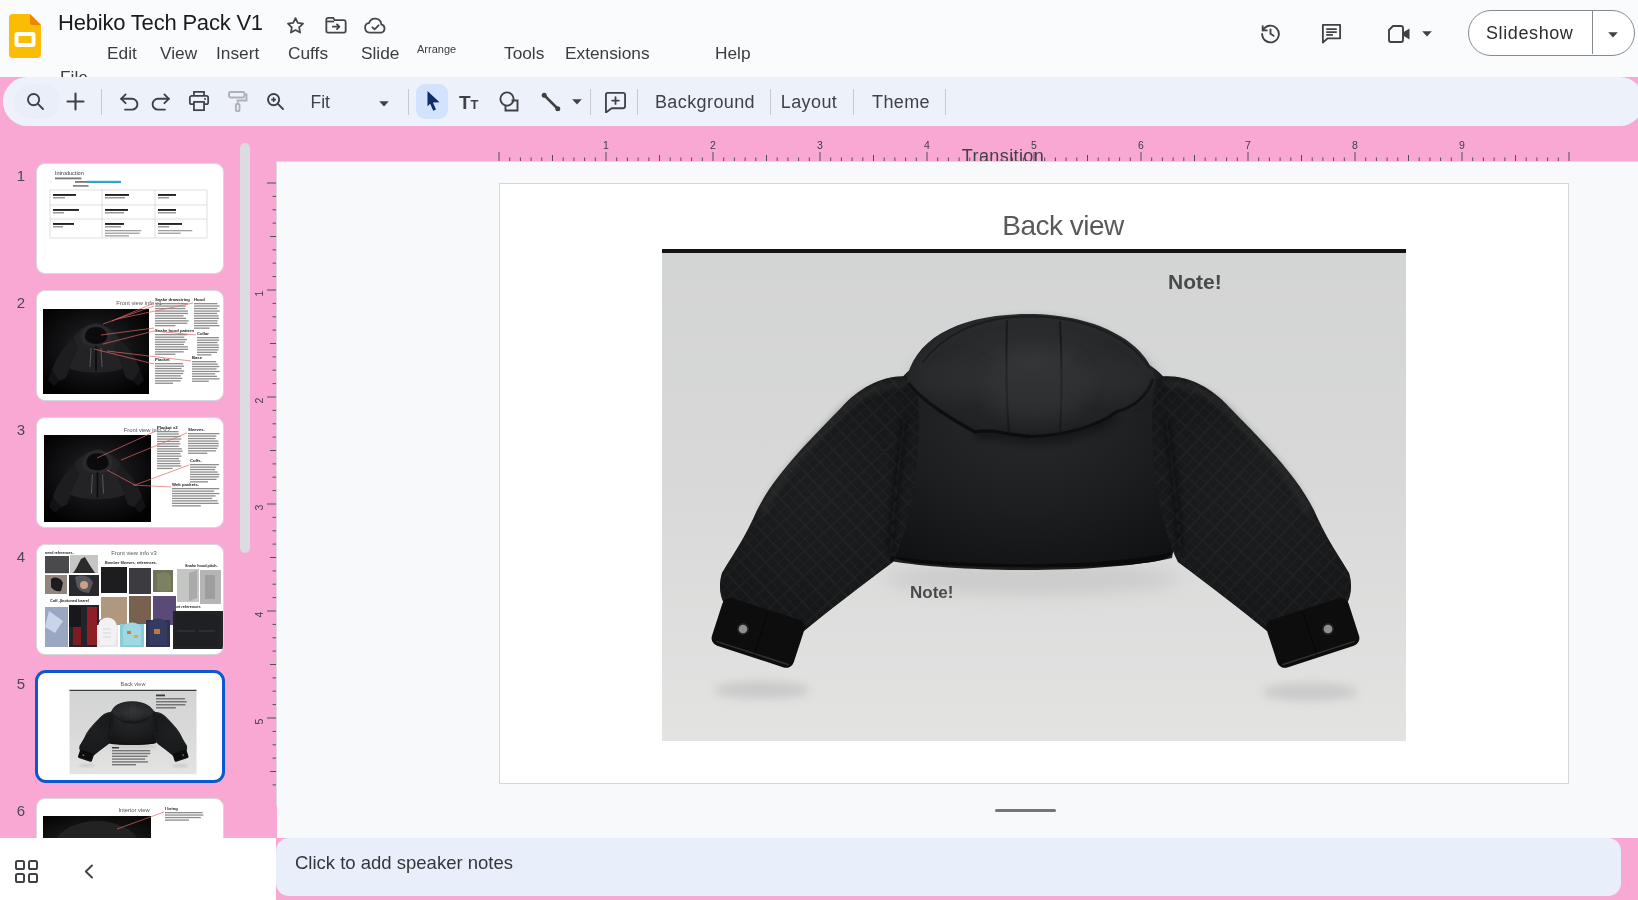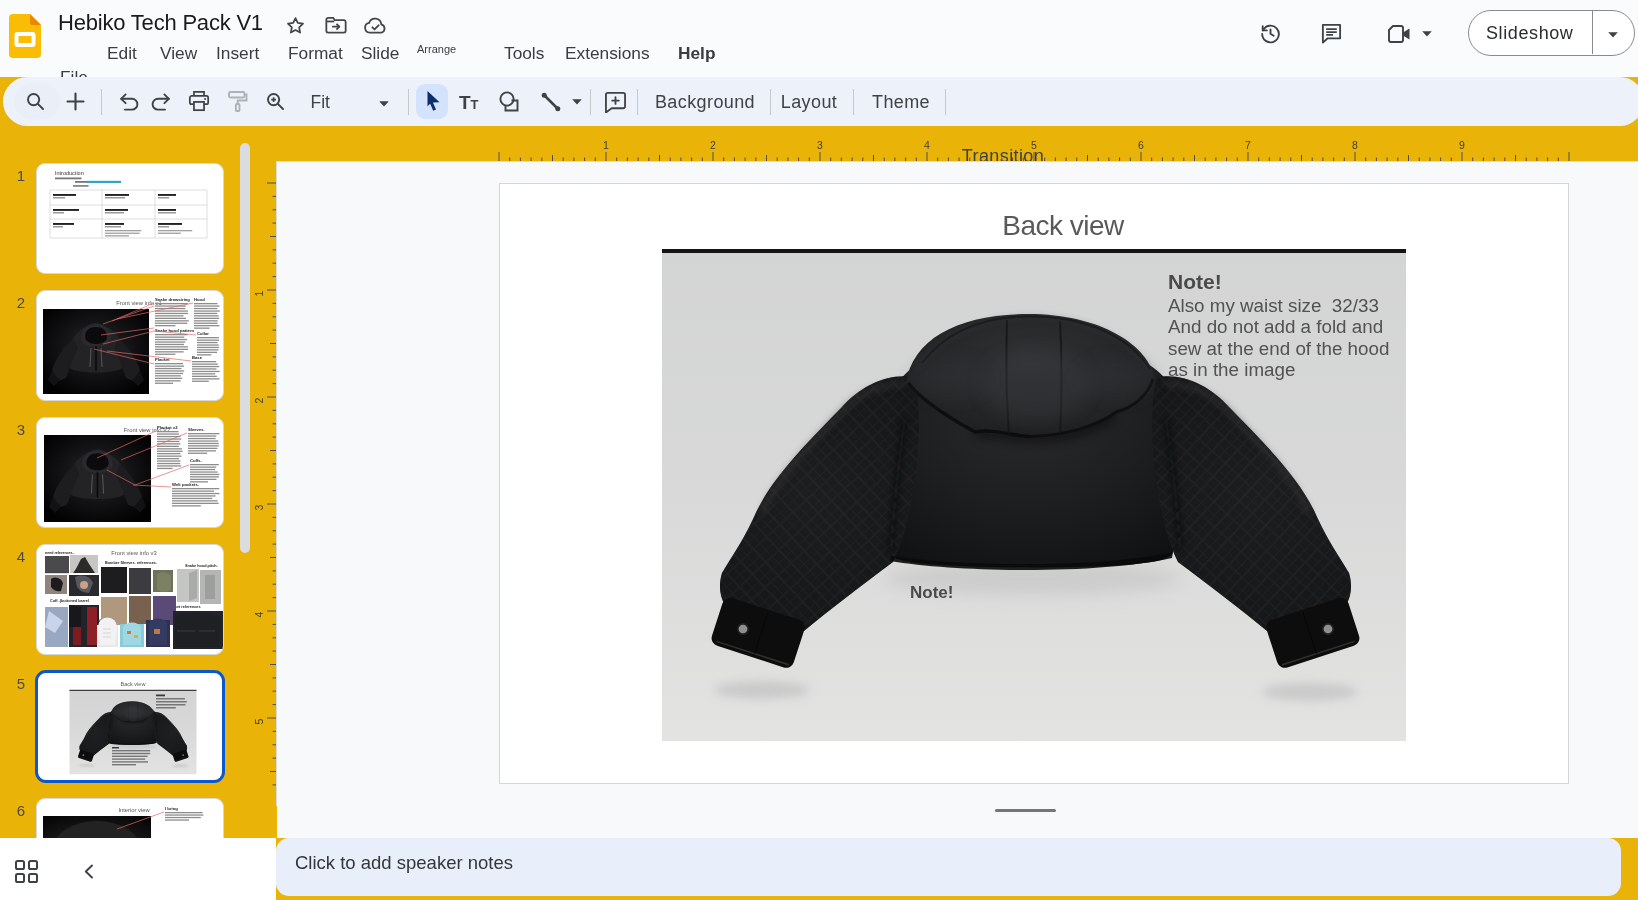--- a/index.html
+++ b/index.html
@@ -1,16 +1,16 @@
 <!DOCTYPE html>
 <html><head><meta charset="utf-8">
 <style>
 html,body{margin:0;padding:0;}
 body{width:1638px;height:900px;overflow:hidden;font-family:"Liberation Sans",sans-serif;background:#fff;}
-#app{position:relative;width:1638px;height:900px;background:#eab308;overflow:hidden;}
+#app{position:relative;width:1638px;height:900px;background:#f9a8d4;overflow:hidden;}
 .abs{position:absolute;}
 .tx{position:absolute;white-space:nowrap;}
 </style></head><body>
 <div id="app">
 <div class="abs" style="left:0;top:0;width:1638px;height:77px;background:#f9fbfd;"></div>
 <svg class="abs" style="left:9px;top:14px" width="32" height="44" viewBox="0 0 32 44">
  <path d="M4 0 H21 L32 11 V40 a4 4 0 0 1 -4 4 H4 a4 4 0 0 1 -4 -4 V4 a4 4 0 0 1 4-4 Z" fill="#fbbc04"></path>
  <path d="M21 0 L32 11 H23 a2 2 0 0 1 -2 -2 Z" fill="#ea8600"></path>
  <rect x="7.5" y="20" width="17" height="11" rx="1" fill="none" stroke="#fff" stroke-width="4"></rect>
 </svg>
@@ -25,26 +25,26 @@
       <path d="M12.5 7.6 L15.8 10.8 L12.5 14" fill="none" stroke-linejoin="round"></path>
 </svg>
 <svg class="abs" style="left:362.5px;top:17px" width="25" height="17" viewBox="0 0 26 19" fill="none" stroke="#444746" stroke-width="2">
  <path d="M6.5 17.5 a5.5 5.5 0 0 1 -.6 -10.9 A7 7 0 0 1 19.5 8.2 a4.8 4.8 0 0 1 0 9.3 Z"></path>
  <path d="M9.5 11.5 l2.4 2.4 L16.5 9.3" stroke-linecap="round" stroke-linejoin="round"></path>
 </svg>
 <div class="tx" style="left:60px;top:43px;font-size:17.3px;color:#3a3d40;margin-top:24px;">File</div>
 <div class="tx" style="left:107px;top:43px;font-size:17.3px;color:#3a3d40;text-align:center;">Edit</div>
 <div class="tx" style="left:160px;top:43px;font-size:17.3px;color:#3a3d40;">View</div>
 <div class="tx" style="left:216px;top:43px;font-size:17.3px;color:#3a3d40;">Insert</div>
-<div class="tx" style="left:288px;top:43px;font-size:17.3px;color:#3a3d40;">Format</div>
+<div class="tx" style="left:288px;top:43px;font-size:17.3px;color:#3a3d40;">Cuffs</div>
 <div class="tx" style="left:361px;top:43px;font-size:17.3px;color:#3a3d40;">Slide</div>
 <div class="tx" style="left:417px;top:43px;font-size:11px;color:#3a3d40;">Arrange</div>
 <div class="tx" style="left:504px;top:43px;font-size:17.3px;color:#3a3d40;">Tools</div>
 <div class="tx" style="left:565px;top:43px;font-size:17.3px;color:#3a3d40;">Extensions</div>
-<div class="tx" style="left:678px;top:43px;font-size:17.3px;color:#3a3d40;font-weight:bold;">Help</div>
+<div class="tx" style="left:715px;top:43px;font-size:17.3px;color:#3a3d40;">Help</div>
 <svg class="abs" style="left:1258px;top:21px" width="25" height="25" viewBox="0 0 24 24" fill="none" stroke="#3f4245" stroke-width="1.8">
  <path d="M4.5 5 V9 H8.5" stroke-linecap="round" stroke-linejoin="round"></path>
  <path d="M4.8 9 a8 8 0 1 1 -.8 3.5" stroke-linecap="round"></path>
  <path d="M12 8 v4.3 l3 1.8" stroke-linecap="round"></path>
 </svg>
 <svg class="abs" style="left:1320px;top:22px" width="23" height="23" viewBox="0 0 24 24" fill="none" stroke="#3f4245" stroke-width="1.9">
  <path d="M3 3 H21 V17 H8 L3 21.5 Z" stroke-linejoin="round"></path>
  <path d="M6.5 7.5 h11 M6.5 10.5 h11 M6.5 13.5 h7"></path>
 </svg>
 <svg class="abs" style="left:1387px;top:24px" width="26" height="20" viewBox="0 0 26 20" fill="none" stroke="#3f4245" stroke-width="1.9">
@@ -390,21 +390,20 @@
 <path d="M398,68 C400,106 400,146 398,181" stroke="#151617" stroke-width="2" fill="none" opacity="0.85"></path>
 <path d="M260,110 C286,76 326,64 366,63.5 C424,63 468,84 488,116" stroke="#121314" stroke-width="2" fill="none" opacity="0.75"></path>
 <path d="M254,116 C280,80 322,65 366,64 C428,63 474,90 491,122" stroke="#45474a" stroke-width="2" fill="none" opacity="0.45" filter="url(#bl3M)"></path>
 <ellipse cx="374" cy="132" rx="54" ry="36" fill="#3b3d3f" opacity="0.35" filter="url(#bl8M)"></ellipse>
 
 <ellipse cx="288" cy="126" rx="38" ry="20" fill="#35373a" opacity="0.3" filter="url(#bl8M)"></ellipse>
 <ellipse cx="454" cy="126" rx="38" ry="20" fill="#35373a" opacity="0.3" filter="url(#bl8M)"></ellipse>
 </g>
 </svg></div>
 <div class="tx" style="left:1168px;top:270px;font-size:21px;font-weight:bold;color:#4a4a4a;">Note!</div>
-<div class="abs" style="left:1168px;top:294.5px;width:240px;font-size:18.8px;line-height:21.5px;color:#525252;">Also my waist size&nbsp; 32/33<br>And do not add a fold and<br>sew at the end of the hood<br>as in the image</div>
 <div class="tx" style="left:910px;top:583px;font-size:17px;font-weight:bold;color:#4a4a4a;">Note!</div>
 <div class="abs" style="left:995px;top:808.5px;width:61px;height:3.6px;border-radius:2px;background:#74777a;"></div>
 <div class="abs" style="left:276px;top:838px;width:1345px;height:58px;border-radius:13px;background:#e9effa;"></div>
 <div class="tx" style="left:295px;top:851.5px;font-size:18.5px;color:#33363a;">Click to add speaker notes</div>
 <div class="abs" style="left:239.5px;top:143px;width:10px;height:410px;border-radius:5px;background:#dadce0;"></div>
 <div class="tx" style="left:14px;top:167px;width:14px;text-align:center;font-size:15px;color:#474b4f;">1</div>
 <div class="tx" style="left:14px;top:294px;width:14px;text-align:center;font-size:15px;color:#474b4f;">2</div>
 <div class="tx" style="left:14px;top:421px;width:14px;text-align:center;font-size:15px;color:#474b4f;">3</div>
 <div class="tx" style="left:14px;top:548px;width:14px;text-align:center;font-size:15px;color:#474b4f;">4</div>
 <div class="tx" style="left:14px;top:675px;width:14px;text-align:center;font-size:15px;color:#474b4f;">5</div>

